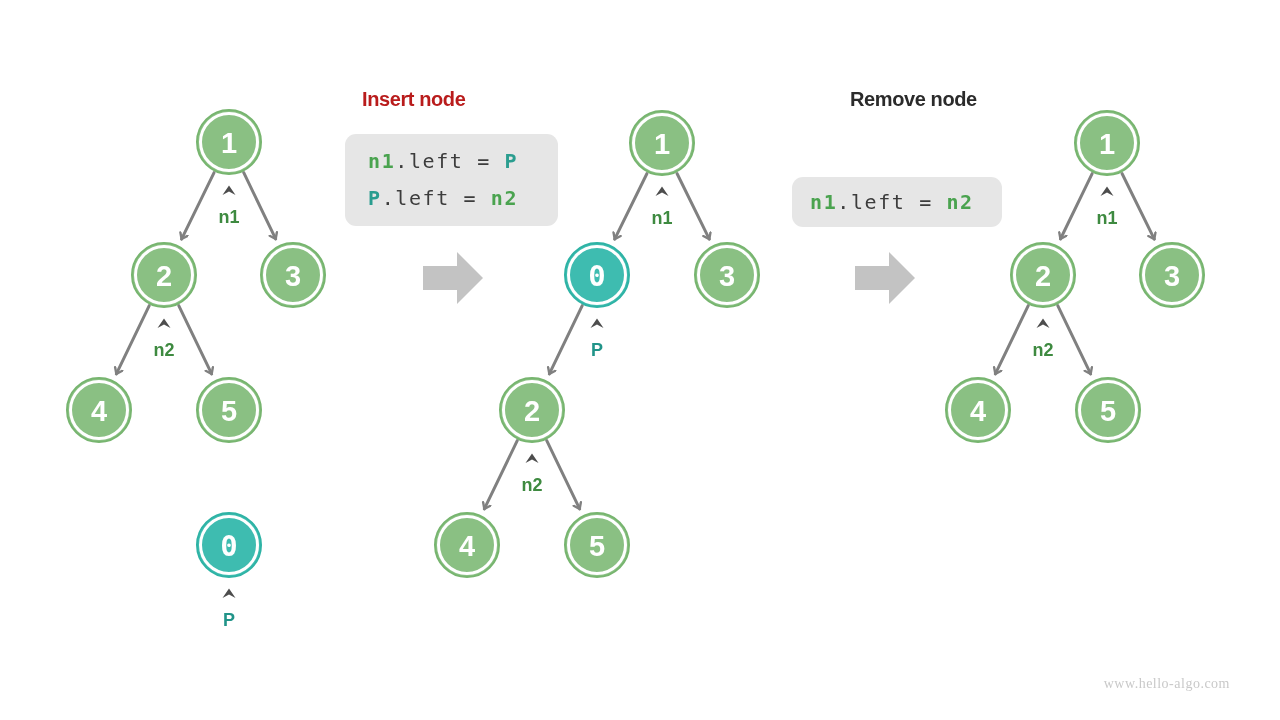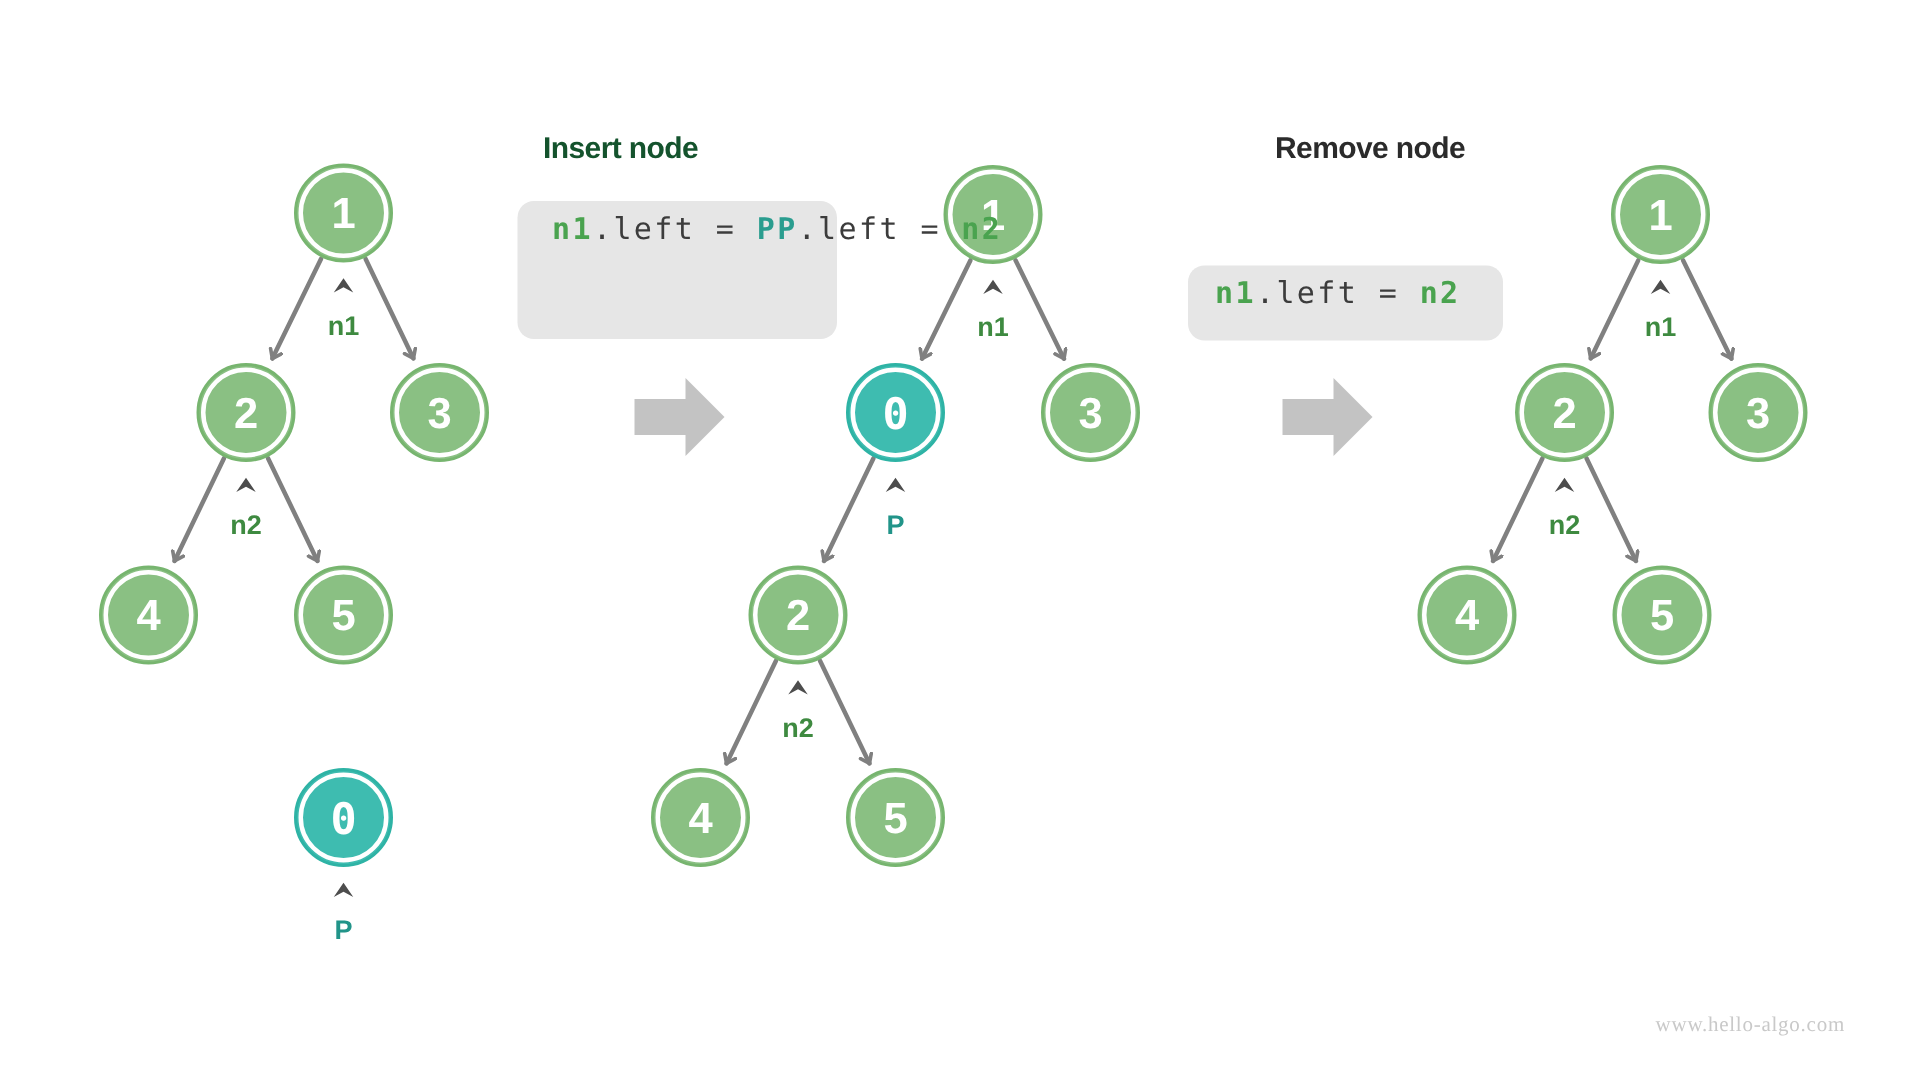--- a/index.html
+++ b/index.html
@@ -16,21 +16,21 @@
     font-family:"Liberation Sans",sans-serif;
     font-size:20px;font-weight:bold;
     letter-spacing:-0.4px;
     white-space:nowrap;
   }
   .title-insert{left:362px;top:88px;}
   .title-remove{left:850px;top:88px;}
   .codebox{
     position:absolute;
     border-radius:11px;
-    display:flex;justify-content:space-between;
+    display:flex;flex-direction:column;justify-content:center;
     box-sizing:border-box;
   }
   .codeline{
     font-family:"DejaVu Sans Mono","Liberation Mono",monospace;
     font-size:20px;
     letter-spacing:1.6px;
     line-height:37px;
     white-space:pre;
   }
   .codeline .tok-b{font-weight:bold;}
@@ -172,21 +172,21 @@
           <circle r="28.5" fill="none" stroke="#ffffff" stroke-width="3"></circle>
           <text y="1" text-anchor="middle" dominant-baseline="central" fill="#ffffff" font-size="29" font-weight="bold" font-family="&quot;Liberation Sans&quot;,sans-serif" class="node-digit">5</text>
         </g>
         <path d="M-6.5,9 L0,-0.5 L6.5,9 L0,5.5 Z" transform="translate(1107,187)" fill="#4d4d4d"></path>
         <text x="1107" y="224" text-anchor="middle" fill="#3e8a40" font-size="18" font-weight="bold" font-family="&quot;Liberation Sans&quot;,sans-serif">n1</text>
         <path d="M-6.5,9 L0,-0.5 L6.5,9 L0,5.5 Z" transform="translate(1043,319)" fill="#4d4d4d"></path>
         <text x="1043" y="356" text-anchor="middle" fill="#3e8a40" font-size="18" font-weight="bold" font-family="&quot;Liberation Sans&quot;,sans-serif">n2</text>
       </g>
     </svg>
 
-  <div class="section-title title-insert" style="color: #14532d;">Insert node</div>
+  <div class="section-title title-insert" style="color: #b91c1c;">Insert node</div>
 
   <div class="section-title title-remove" style="color: rgb(43, 43, 43);">Remove node</div>
 
   <div id="codeboxes">
       <div class="codebox" style="left: 345px; top: 134px; width: 213px; height: 92px; padding-left: 23px; background: rgb(230, 230, 230);">
         <div class="codeline"><span class="tok-b" style="color: rgb(74, 163, 79);">n1</span><span style="color: rgb(60, 60, 60);">.left = </span><span class="tok-b" style="color: rgb(42, 157, 143);">P</span></div>
         <div class="codeline"><span class="tok-b" style="color: rgb(42, 157, 143);">P</span><span style="color: rgb(60, 60, 60);">.left = </span><span class="tok-b" style="color: rgb(74, 163, 79);">n2</span></div>
       </div>
       <div class="codebox" style="left: 792px; top: 137px; width: 210px; height: 50px; padding-left: 18px; background: rgb(230, 230, 230); margin-top: 40px;">
         <div class="codeline"><span class="tok-b" style="color: rgb(74, 163, 79);">n1</span><span style="color: rgb(60, 60, 60);">.left = </span><span class="tok-b" style="color: rgb(74, 163, 79);">n2</span></div>

